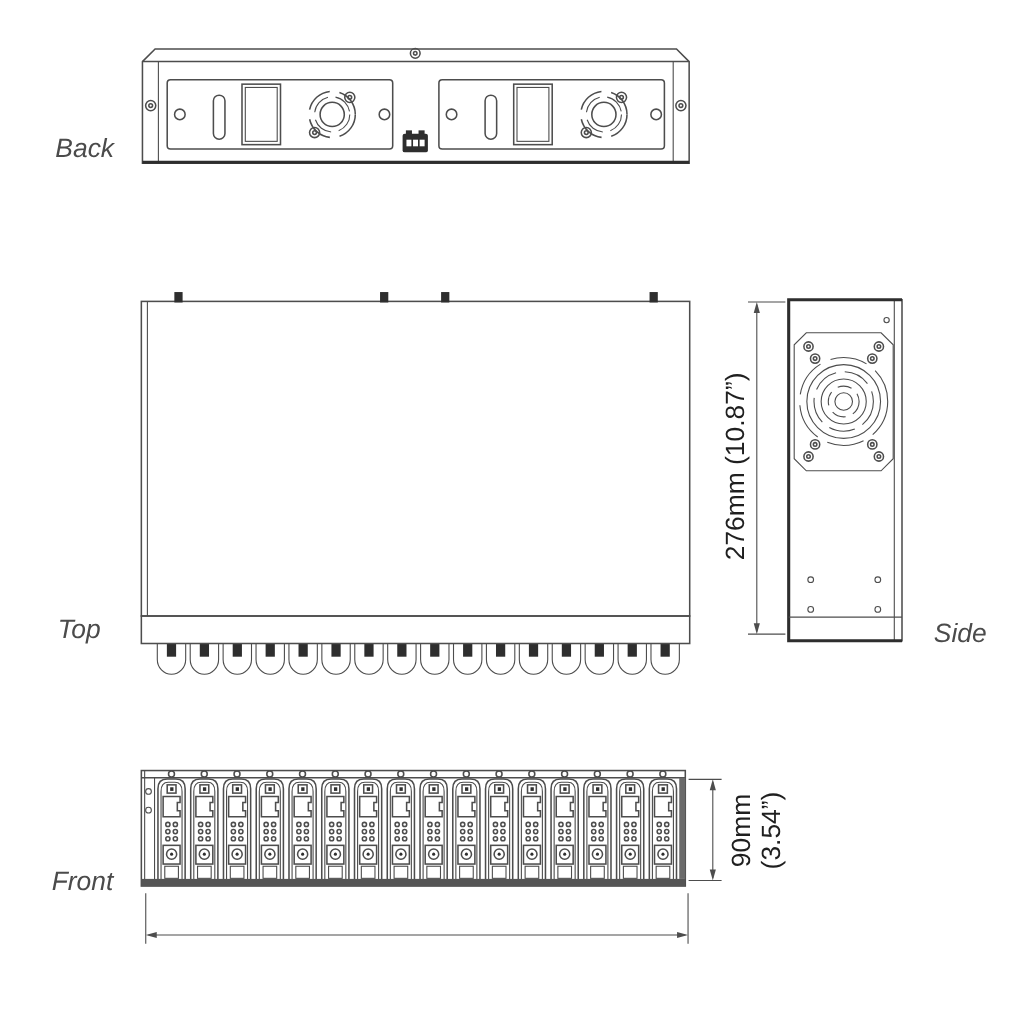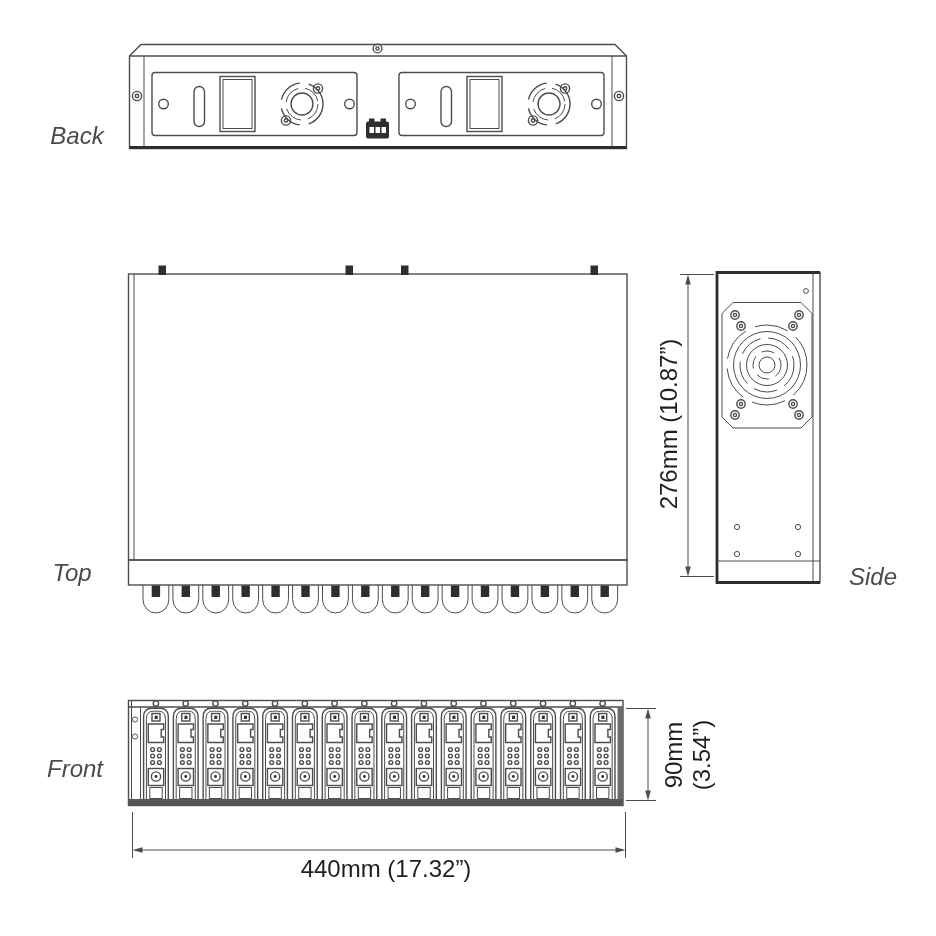--- a/index.html
+++ b/index.html
@@ -233,22 +233,21 @@
     <line x1="625.5" y1="812" x2="625.5" y2="858"></line>
     <line x1="135" y1="850" x2="623" y2="850"></line>
     <path d="M132.5,850 L142.5,847.2 V852.8 Z" class="arr"></path>
     <path d="M625.5,850 L615.5,847.2 V852.8 Z" class="arr"></path>
   </g>
 </svg>
 
 <div class="view-label" style="left:77px;top:136px">Back</div>
 <div class="view-label" style="left:72px;top:573px">Top</div>
 <div class="view-label" style="left:873px;top:577px">Side</div>
-<div class="view-label" style="left:75px;top:769px">Front</div>
-
-<div class="dim-text" style="left:386px;top:869px">440mm (17.32”)</div>
+<div class="view-label" style="left:75px;top:802px">Front</div>
+
 <div class="dim-text vertical" style="left:669px;top:424px">276mm (10.87”)</div>
 <div class="dim-text vertical" style="left:688px;top:755px">
   <div class="l">90mm</div>
   <div class="l">(3.54”)</div>
 </div>
 
 </div>
 
 </body></html>

